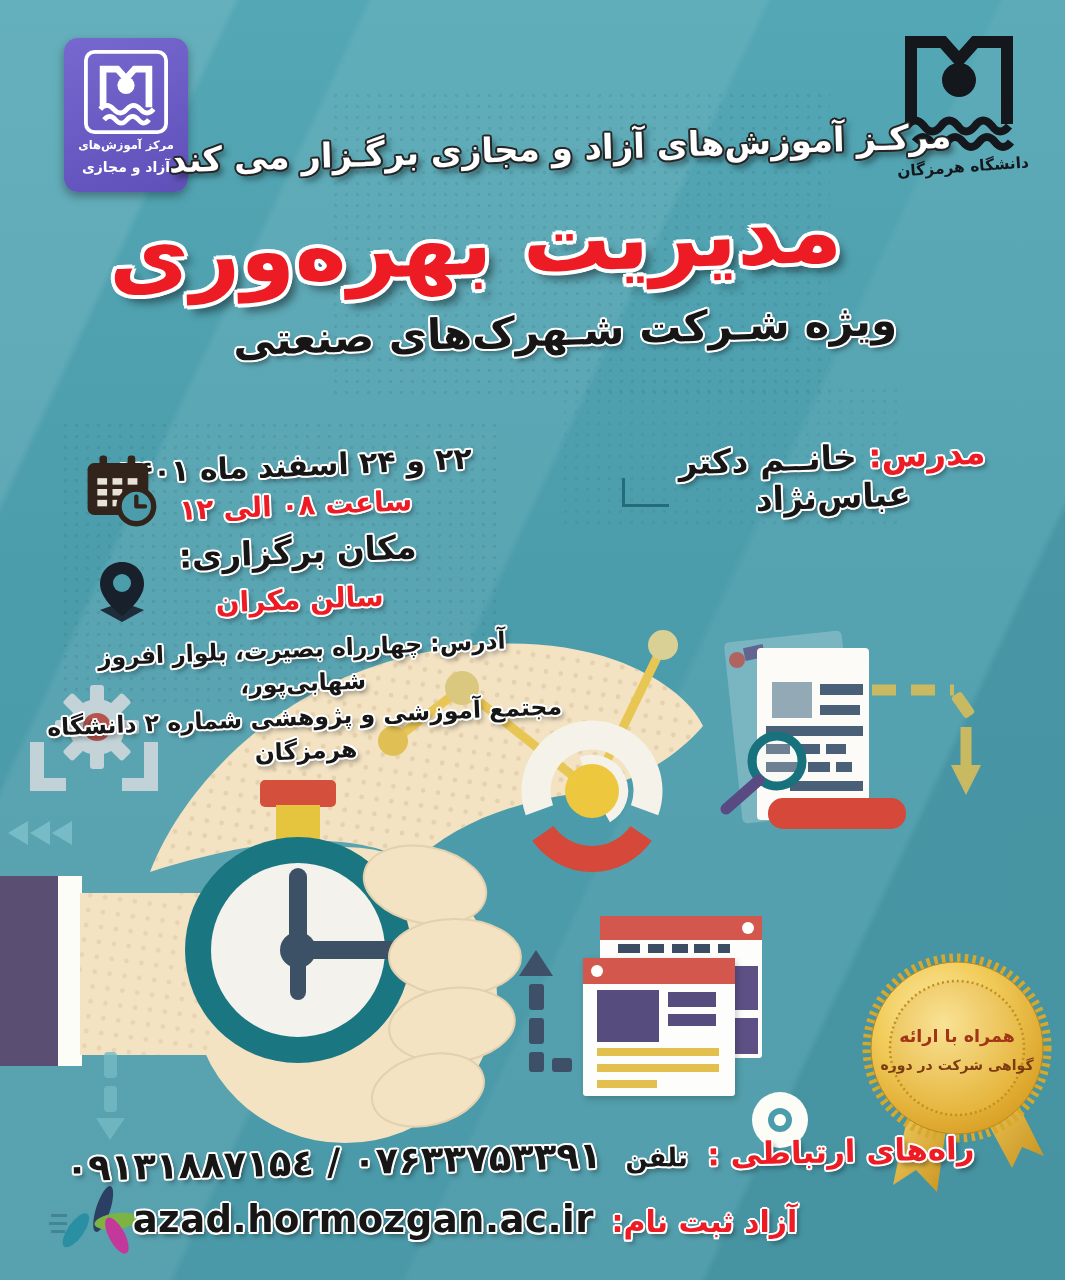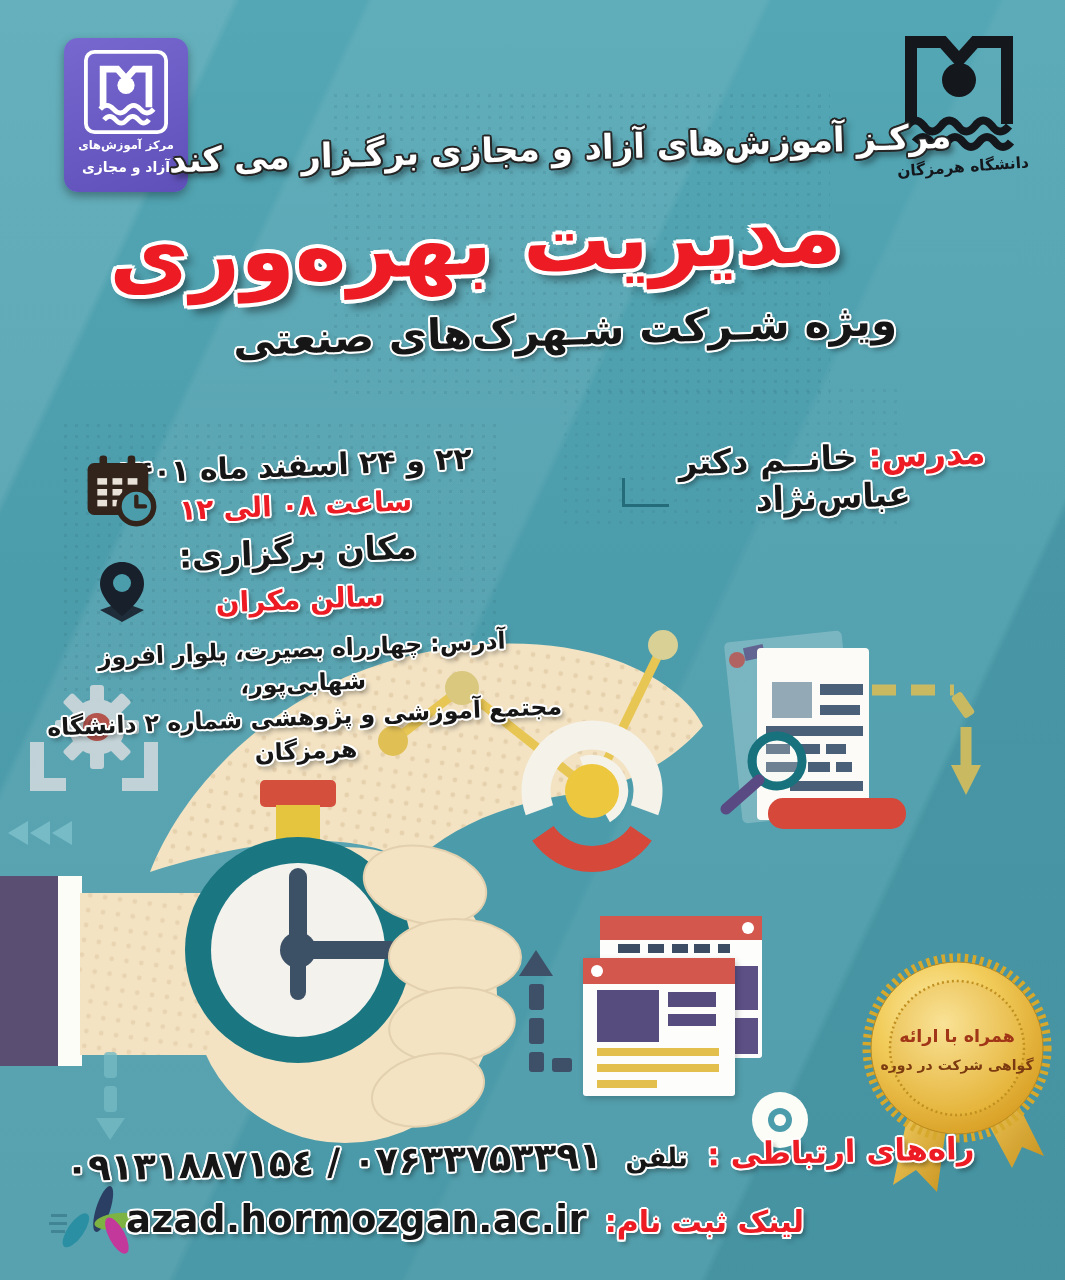--- a/index.html
+++ b/index.html
@@ -309,17 +309,17 @@
     <circle cx="30" cy="25" r="9" fill="#4c9dac"></circle>
   </svg>
 
   <div class="abs contact b">
     <span class="c-label red ow-sm">راه‌های ارتباطی :</span>
     <span class="c-plabel blk ow-sm">تلفن</span>
     <span class="c-phones blk ow-sm">۰۷۶۳۳۷۵۳۳۹۱ / ۰۹۱۳۱۸۸۷۱۵٤</span>
   </div>
 
   <div class="abs register b">
-    <span class="r-label red ow-sm">لینک ثبت نام:</span>
+    <span class="r-label red ow-sm">آزاد ثبت نام:</span>
     <span class="r-url blk ow-sm" dir="ltr">azad.hormozgan.ac.ir</span>
   </div>
 
 </div>
 
 </body></html>

